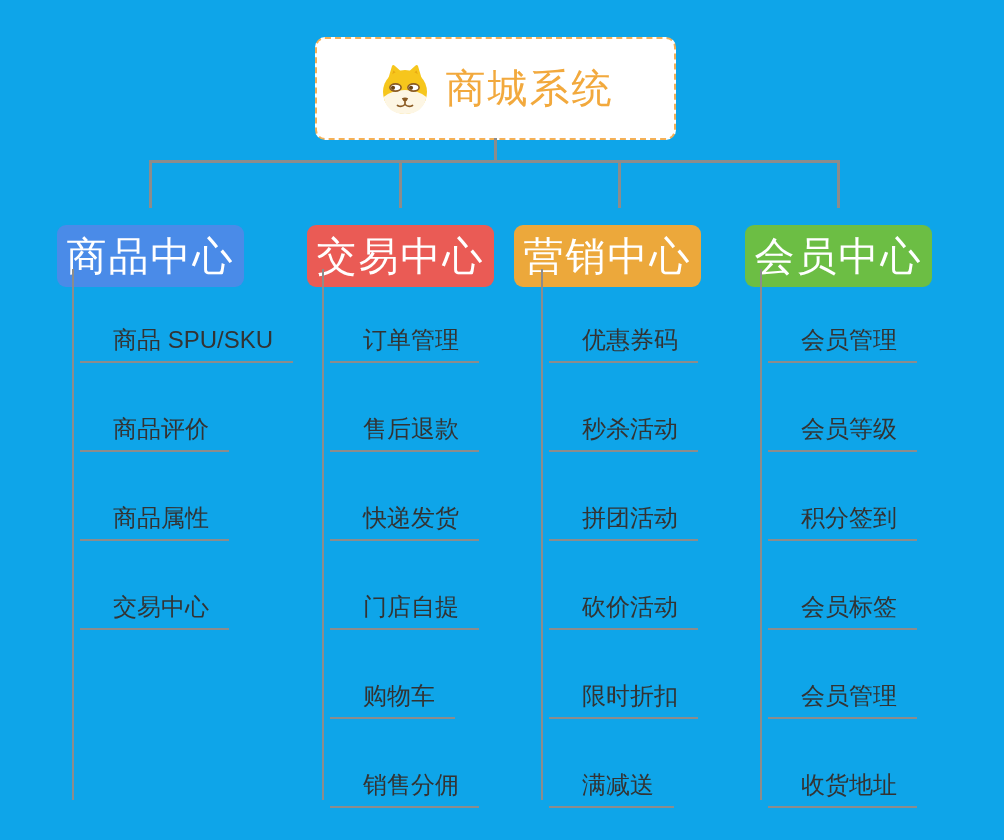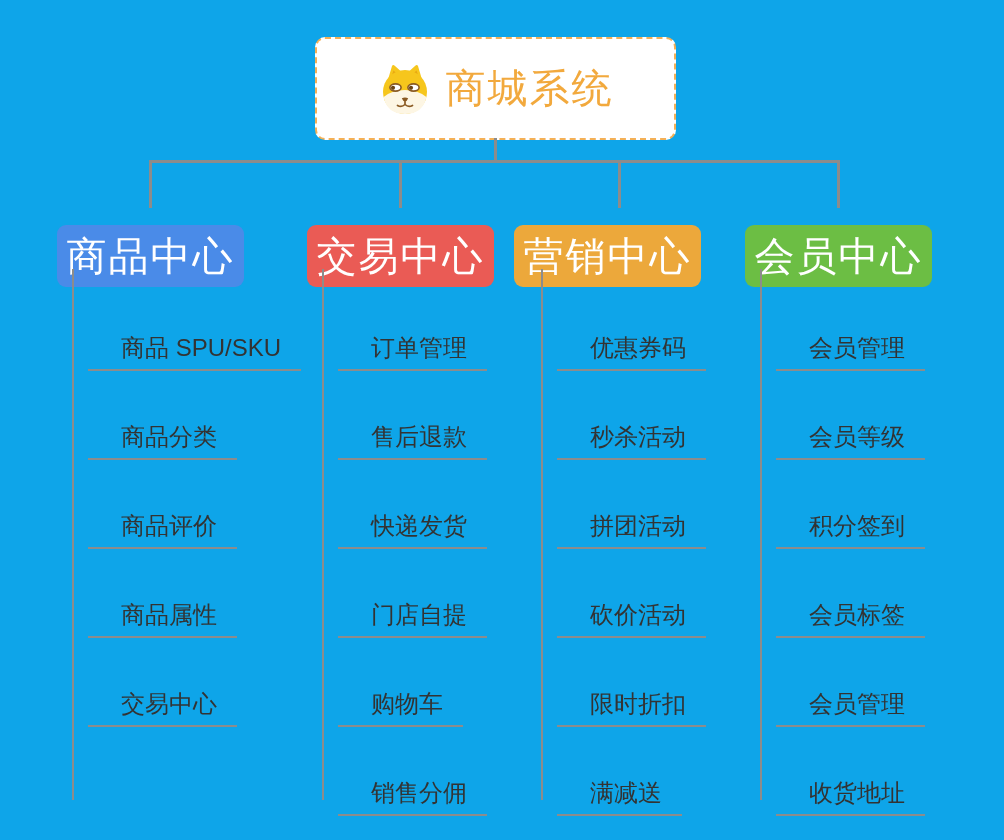--- a/index.html
+++ b/index.html
@@ -53,21 +53,21 @@
   .h1{left:57px;} .h2{left:307px;} .h3{left:514px;} .h4{left:745px;text-align:center;}
   
   .branch-col{position:absolute;top:269px;width:0;}
   .c1{left:72px;} .c2{left:322px;} .c3{left:541px;} .c4{left:760px;}
   .trunk{
     position:absolute;left:0;top:0;
     width:2px;height:531px;
     background:#8c8c8c;
   }
   .branch-col ul{
-    list-style:none;margin:12px;padding:4px;
+    list-style:none;margin:4px;padding:4px;
     position:absolute;left:0;top:0;
   }
   .branch-col li{
     height:89px;
     display:flex;align-items:flex-end;
   }
   .branch-col li:first-child{height:86px;}
   .branch-col li span{
     display:inline-block;
     border-bottom:2px solid #8c8c8c;
@@ -118,23 +118,20 @@
   <div class="branch-header h3" style="background: rgb(236, 168, 59);">营销中心</div>
   <div class="branch-header h4" style="background: rgb(108, 190, 68);">会员中心</div>
 
   <div class="branch-col c1">
     <div class="trunk"></div>
     <ul>
         <li>
           <span>商品 SPU/SKU</span>
         </li>
         <li>
-          <span>商品分类</span>
-        </li>
-        <li>
           <span>商品评价</span>
         </li>
         <li>
           <span>商品属性</span>
         </li>
         <li>
           <span>交易中心</span>
         </li>
       </ul>
   </div>

